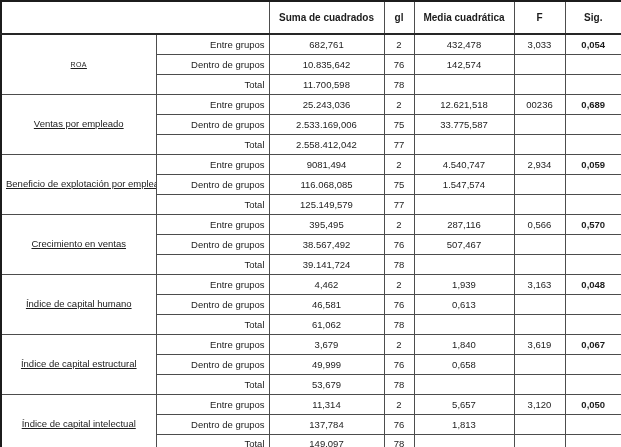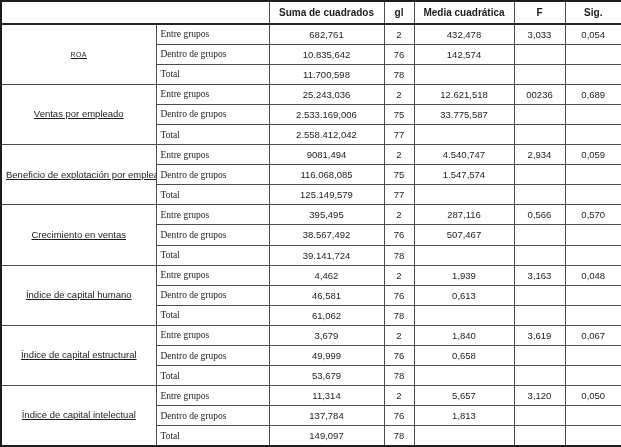--- a/index.html
+++ b/index.html
@@ -21,47 +21,46 @@
     border: 2px solid #1c1c1c;
   }
   .anova th, .anova td {
     border: 1px solid #4d4d4d;
     font-size: 9.5px;
     padding: 0 4px;
     overflow: hidden;
     white-space: nowrap;
     vertical-align: middle;
   }
-  .anova thead tr { height: 23px; margin-left: 23px; }
+  .anova thead tr { height: 33px; margin-left: 23px; }
   .anova tbody tr { height: 20px; }
   .anova thead th {
     font-weight: bold;
     font-size: 10px;
     text-align: center;
     border-bottom: 2px solid #262626;
   }
   .header-corner { border-right: 1px solid #4d4d4d; }
   .var-cell {
     text-align: center;
     white-space: normal;
     line-height: 1.3;
     padding: 0 12px;
     text-decoration: underline;
   }
   .var-cell.small-label {
     font-size: 7px;
     letter-spacing: 0.4px;
   }
   .group-cell {
-    text-align: left;
+    text-align: right;
     padding-left: 6px;
-    font-family: Liberation Serif, serif;
   }
   .num-cell { text-align: center; }
-  .sig-cell { font-weight: normal; }
+  .sig-cell { font-weight: bold; }
   .block-top { border-top: 2px solid #262626; }
 </style>
 </head>
 <body>
 
 <table class="anova">
   <colgroup>
     <col style="width:155px">
     <col style="width:113px">
     <col style="width:115px">

